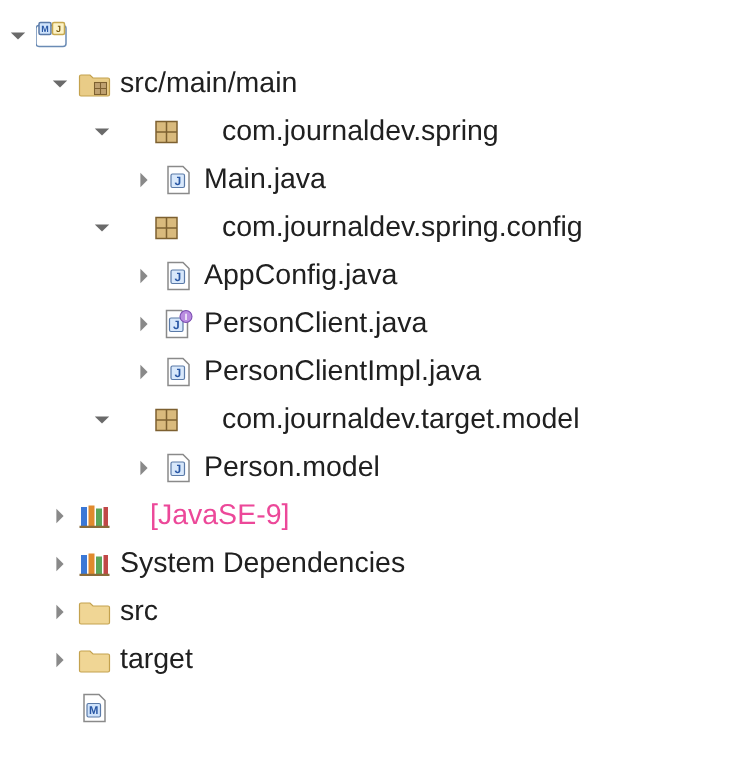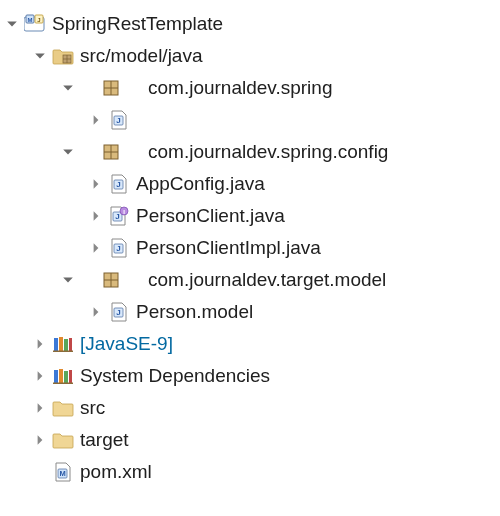--- a/index.html
+++ b/index.html
@@ -37,58 +37,57 @@
   .icon {
     width: 22px;
     height: 22px;
     margin-right: 6px;
     flex-shrink: 0;
     display: flex;
     align-items: center;
     justify-content: center;
   }
   .label { }
-  .decor { color: #0369a1; margin-left: 0; }
+  .decor { color: #ec4899; margin-left: 20px; }
 </style>
 </head>
 <body>
 
 <div class="row indent-0">
   <span class="arrow">
     <svg width="12" height="12" viewBox="0 0 10 10">
         <path d="M1 3 L5 7 L9 3 Z" fill="#6a6a6a"></path>
       </svg>
   </span>
   <span class="icon">
     <svg width="22" height="20" viewBox="0 0 22 20">
       <rect x="0" y="3" width="20" height="14" rx="2" fill="#fff" stroke="#6a8bb5" stroke-width="1"></rect>
       <rect x="2" y="1" width="8" height="8" rx="1" fill="#cfe3fb" stroke="#5a7aa8"></rect>
       <text x="6" y="7.5" font-size="6" text-anchor="middle" fill="#2a58a5" font-weight="bold">M</text>
       <rect x="11" y="1" width="8" height="8" rx="1" fill="#fdf3c6" stroke="#c7a84e"></rect>
       <text x="15" y="7.5" font-size="6" text-anchor="middle" fill="#7a5b10" font-weight="bold">J</text>
     </svg>
   </span>
-  <span class="label">SpringRestTemplate</span>
 </div>
 
 <div class="row indent-1">
   <span class="arrow">
     <svg width="12" height="12" viewBox="0 0 10 10">
         <path d="M1 3 L5 7 L9 3 Z" fill="#6a6a6a"></path>
       </svg>
   </span>
   <span class="icon">
     <svg width="22" height="18" viewBox="0 0 22 18">
       <path d="M1 4 L1 16 Q1 17 2 17 L20 17 Q21 17 21 16 L21 6 Q21 5 20 5 L10 5 L8 3 L2 3 Q1 3 1 4 Z" fill="#e9cc87" stroke="#c4a24e" stroke-width="0.8"></path>
       <rect x="11" y="8" width="8" height="8" fill="#bfa170" stroke="#7d6030" stroke-width="0.7"></rect>
       <line x1="11" y1="12" x2="19" y2="12" stroke="#7d6030" stroke-width="0.7"></line>
       <line x1="15" y1="8" x2="15" y2="16" stroke="#7d6030" stroke-width="0.7"></line>
     </svg>
   </span>
-  <span class="label">src/model/java</span>
+  <span class="label">src/main/main</span>
 </div>
 
 <div class="row indent-2">
   <span class="arrow">
     <svg width="12" height="12" viewBox="0 0 10 10">
         <path d="M1 3 L5 7 L9 3 Z" fill="#6a6a6a"></path>
       </svg>
   </span>
   <span class="icon">
     <svg width="20" height="20" viewBox="0 0 20 20">
@@ -106,20 +105,21 @@
         <path d="M3 1 L7 5 L3 9 Z" fill="#898989"></path>
       </svg>
   </span>
   <span class="icon">
     <svg width="18" height="20" viewBox="0 0 18 20">
       <path d="M2 1 L12 1 L16 5 L16 19 L2 19 Z" fill="#ffffff" stroke="#8a8a8a" stroke-width="1"></path>
       <rect x="4" y="6" width="9" height="9" rx="1" fill="#d8e8fb" stroke="#5a7aa8" stroke-width="0.8"></rect>
       <text x="8.5" y="13" font-size="8" text-anchor="middle" fill="#2a58a5" font-weight="bold">J</text>
     </svg>
   </span>
+  <span class="label">Main.java</span>
 </div>
 
 <div class="row indent-2">
   <span class="arrow">
     <svg width="12" height="12" viewBox="0 0 10 10">
         <path d="M1 3 L5 7 L9 3 Z" fill="#6a6a6a"></path>
       </svg>
   </span>
   <span class="icon">
     <svg width="20" height="20" viewBox="0 0 20 20">
@@ -279,14 +279,13 @@
 
 <div class="row indent-1">
   <span class="spacer"></span>
   <span class="icon">
     <svg width="18" height="20" viewBox="0 0 18 20">
       <path d="M2 1 L12 1 L16 5 L16 19 L2 19 Z" fill="#ffffff" stroke="#8a8a8a" stroke-width="1"></path>
       <rect x="4" y="7" width="9" height="9" rx="1" fill="#cfe3fb" stroke="#5a7aa8" stroke-width="0.8"></rect>
       <text x="8.5" y="14" font-size="7.5" text-anchor="middle" fill="#2a58a5" font-weight="bold">M</text>
     </svg>
   </span>
-  <span class="label">pom.xml</span>
 </div>
 
 </body></html>

